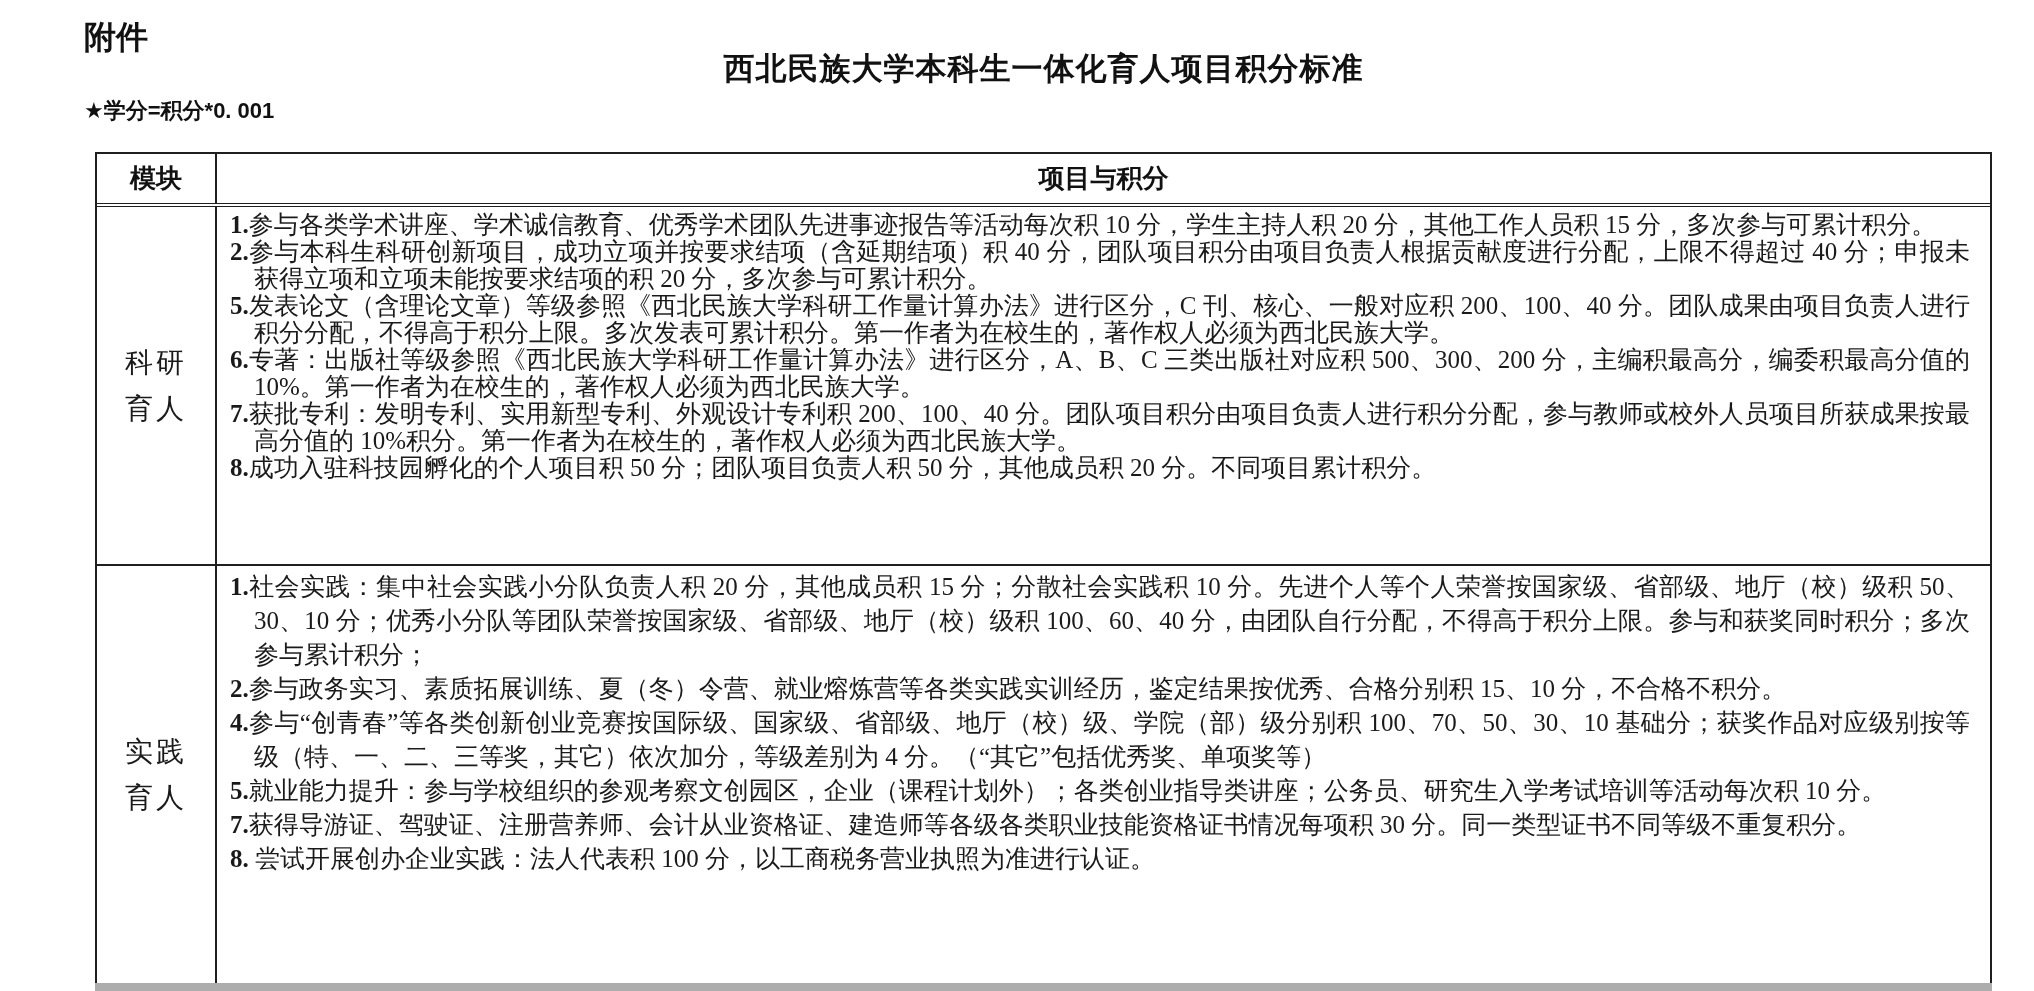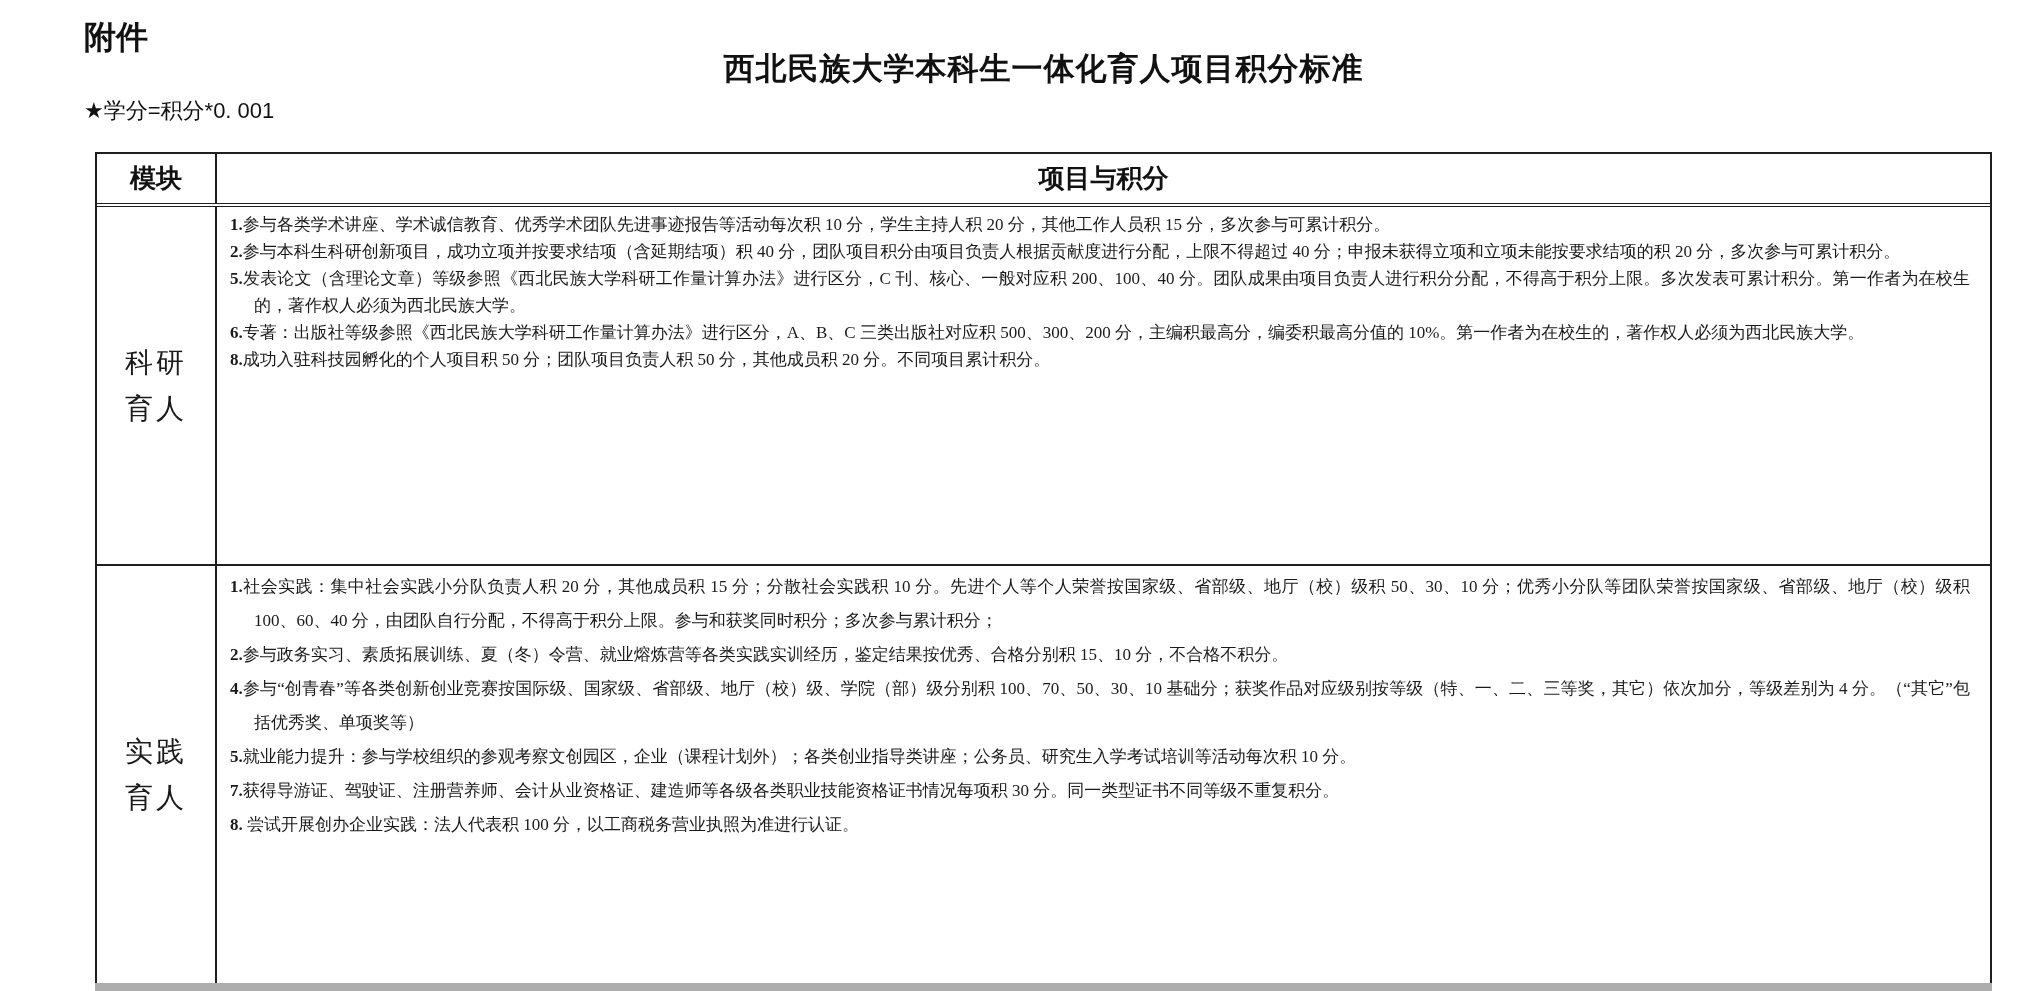--- a/index.html
+++ b/index.html
@@ -14,21 +14,21 @@
     font-weight:bold;font-size:32px;color:#111;
   }
   .title{
     position:absolute;left:95px;top:48px;width:1897px;text-align:center;
     font-family:Liberation Serif, serif;
     font-weight:bold;font-size:31px;color:#111;letter-spacing:1px;
   }
   .note{
     position:absolute;left:84px;top:96px;
     font-family:"Liberation Sans","DejaVu Sans",sans-serif;
-    font-weight:400;font-size:22px;color:#111;
+    font-weight:700;font-size:22px;color:#111;
   }
   .table{
     position:absolute;left:95px;top:152px;width:1897px;
     border:2px solid #1f1f1f;box-sizing:border-box;background:#fff;
   }
   .thead{
     display:flex;height:53px;box-sizing:border-box;
     border-bottom:4px double #1f1f1f;
   }
   .th{
@@ -45,21 +45,21 @@
   .module-cell{
     width:120px;flex:none;border-right:2px solid #1f1f1f;box-sizing:border-box;
     display:flex;flex-direction:column;align-items:center;justify-content:center;
     font-size:28px;letter-spacing:3px;line-height:46px;color:#1a1a1a;
   }
   .content-cell{
     flex:1;box-sizing:border-box;overflow:hidden;
     padding:4px 20px 4px 13px;
   }
   .item{
-    font-size:17px;color:#1a1a1a;
+    font-size:25px;color:#1a1a1a;
     padding-left:24px;text-indent:-24px;
     text-align:justify;
   }
   .trow:nth-child(1) .item{line-height:27px;}
   .trow:nth-child(2) .item{line-height:34px;}
   .item .num{font-weight:bold;}
   .page-edge{
     position:absolute;left:95px;top:983px;width:1897px;height:8px;
     background:#adadad;
   }
@@ -81,20 +81,21 @@
         <div class="trow">
           <div class="module-cell">
             <div>科研</div>
             <div>育人</div>
           </div>
           <div class="content-cell">
             <div class="item"><span class="num">1.</span>参与各类学术讲座、学术诚信教育、优秀学术团队先进事迹报告等活动每次积 10 分，学生主持人积 20 分，其他工作人员积 15 分，多次参与可累计积分。</div>
             <div class="item"><span class="num">2.</span>参与本科生科研创新项目，成功立项并按要求结项（含延期结项）积 40 分，团队项目积分由项目负责人根据贡献度进行分配，上限不得超过 40 分；申报未获得立项和立项未能按要求结项的积 20 分，多次参与可累计积分。</div>
             <div class="item"><span class="num">5.</span>发表论文（含理论文章）等级参照《西北民族大学科研工作量计算办法》进行区分，C 刊、核心、一般对应积 200、100、40 分。团队成果由项目负责人进行积分分配，不得高于积分上限。多次发表可累计积分。第一作者为在校生的，著作权人必须为西北民族大学。</div>
             <div class="item"><span class="num">6.</span>专著：出版社等级参照《西北民族大学科研工作量计算办法》进行区分，A、B、C 三类出版社对应积 500、300、200 分，主编积最高分，编委积最高分值的 10%。第一作者为在校生的，著作权人必须为西北民族大学。</div>
+            <div class="item"><span class="num">7.</span>获批专利：发明专利、实用新型专利、外观设计专利积 200、100、40 分。团队项目积分由项目负责人进行积分分配，参与教师或校外人员项目所获成果按最高分值的 10%积分。第一作者为在校生的，著作权人必须为西北民族大学。</div>
             <div class="item"><span class="num">8.</span>成功入驻科技园孵化的个人项目积 50 分；团队项目负责人积 50 分，其他成员积 20 分。不同项目累计积分。</div>
           </div>
         </div>
         <div class="trow">
           <div class="module-cell">
             <div>实践</div>
             <div>育人</div>
           </div>
           <div class="content-cell">
             <div class="item"><span class="num">1.</span>社会实践：集中社会实践小分队负责人积 20 分，其他成员积 15 分；分散社会实践积 10 分。先进个人等个人荣誉按国家级、省部级、地厅（校）级积 50、30、10 分；优秀小分队等团队荣誉按国家级、省部级、地厅（校）级积 100、60、40 分，由团队自行分配，不得高于积分上限。参与和获奖同时积分；多次参与累计积分；</div>

